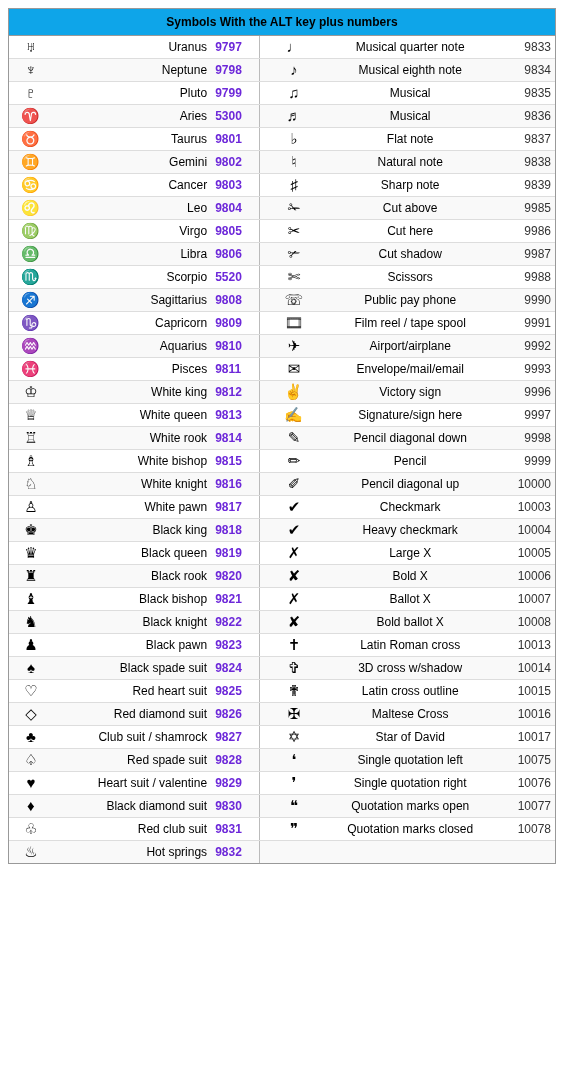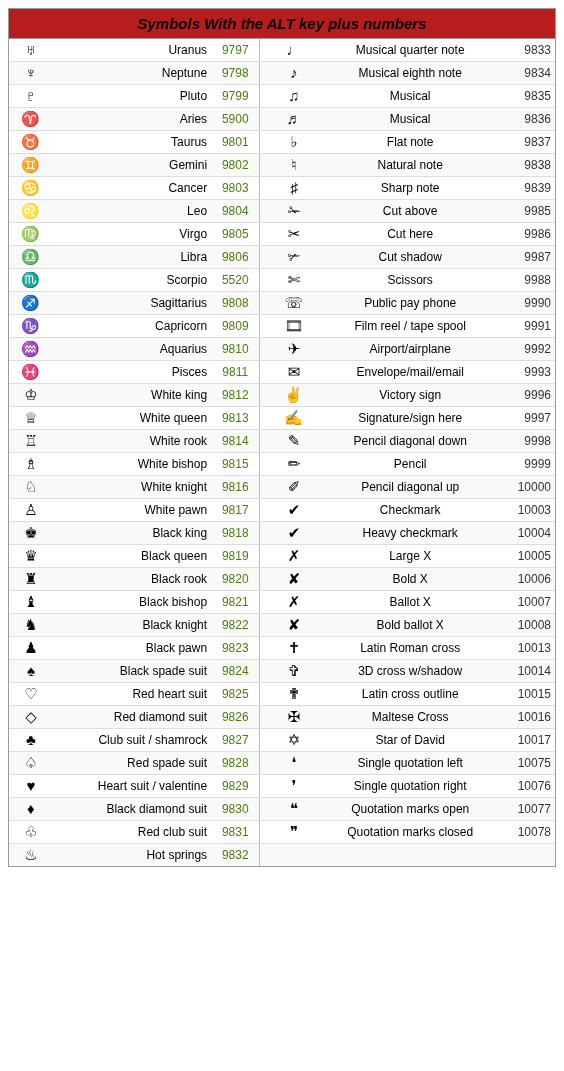--- a/index.html
+++ b/index.html
@@ -9,40 +9,39 @@
       background: #fff;
       width: 564px;
     }
     .table-wrapper {
       border: 1px solid #999;
       margin: 8px;
     }
     .table-title {
       text-align: center;
       font-weight: bold;
-      font-size: 15px;
+      font-size: 12px;
       padding: 6px 4px;
       border-bottom: 1px solid #999;
-      background: #b91c1c;
-      font-style: italic;
+      background: #0ea5e9;
     }
     table {
       width: 100%;
       border-collapse: collapse;
     }
     td {
       padding: 2px 4px;
       border-bottom: 1px solid #ddd;
       vertical-align: middle;
       white-space: nowrap;
     }
     tr:last-child td { border-bottom: none; }
     .col-icon { width: 36px; text-align: center; font-size: 16px; }
     .col-name { width: 130px; text-align: right; }
-    .col-num  { width: 40px; text-align: center; color: #4d7c0f; }
+    .col-num  { width: 40px; text-align: left; color: #6d28d9; font-weight: bold; }
     .col-divider { width: 10px; border-left: 1px solid #bbb; }
     .col-icon2 { width: 36px; text-align: center; font-size: 16px; }
     .col-name2 { width: 155px; text-align: center; }
     .col-num2  { width: 40px; text-align: right; color: #333; }
     .sym { font-size: 15px; }
   </style>
 </head>
 <body>
 
 <div class="table-wrapper">
@@ -72,21 +71,21 @@
     <td class="col-name">Pluto</td>
     <td class="col-num">9799</td>
     <td class="col-divider"></td>
     <td class="col-icon2"><span class="sym">♫</span></td>
     <td class="col-name2">Musical</td>
     <td class="col-num2">9835</td>
   </tr>
         <tr style="background: rgb(249, 249, 249);">
     <td class="col-icon"><span class="sym">♈</span></td>
     <td class="col-name">Aries</td>
-    <td class="col-num">5900</td>
+    <td class="col-num">5300</td>
     <td class="col-divider"></td>
     <td class="col-icon2"><span class="sym">♬</span></td>
     <td class="col-name2">Musical</td>
     <td class="col-num2">9836</td>
   </tr>
         <tr style="background: rgb(255, 255, 255);">
     <td class="col-icon"><span class="sym">♉</span></td>
     <td class="col-name">Taurus</td>
     <td class="col-num">9801</td>
     <td class="col-divider"></td>

